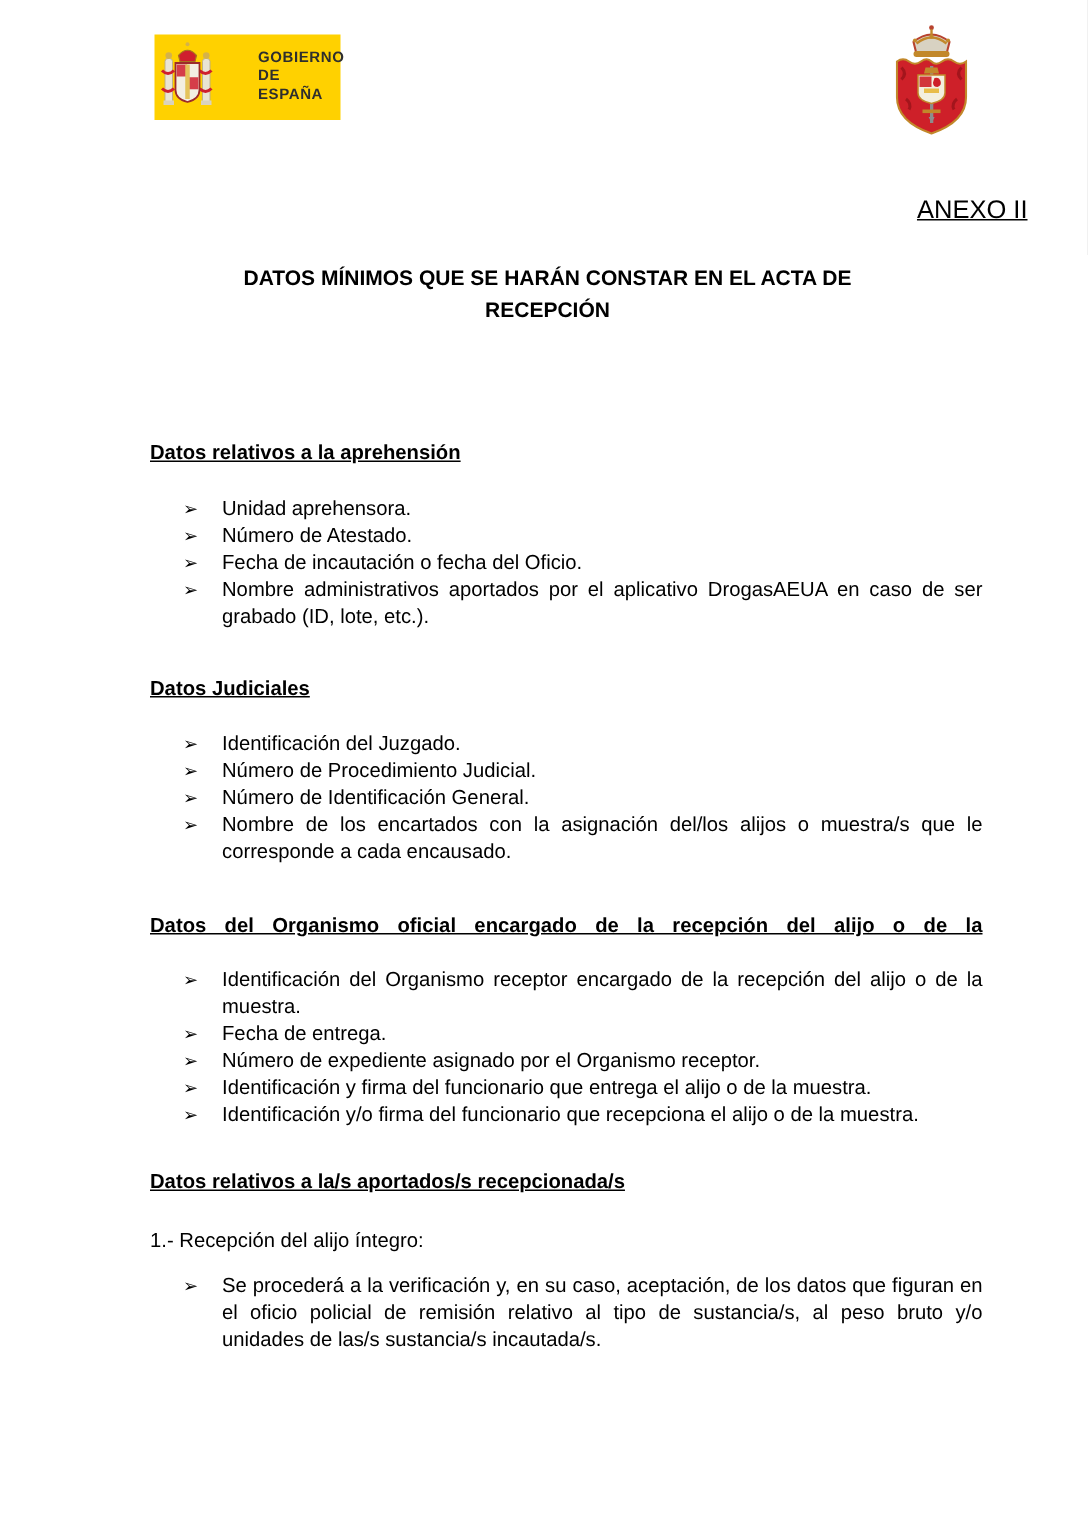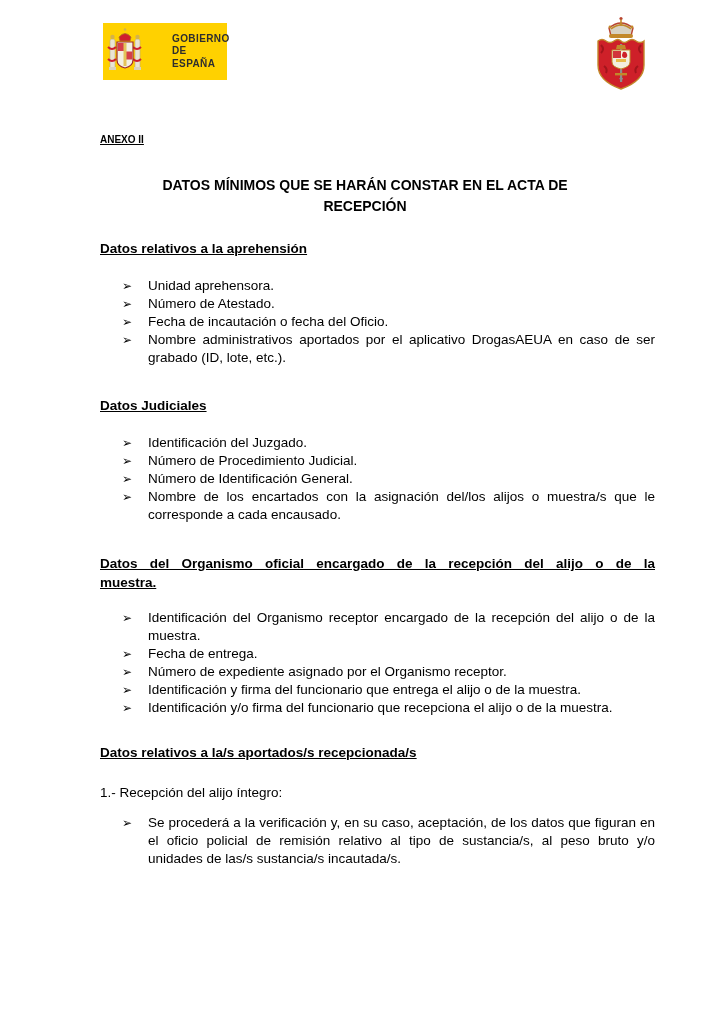--- a/index.html
+++ b/index.html
@@ -28,33 +28,33 @@
   .crest {
     position:absolute; left:592px; top:14px;
     width:58px; height:78px;
   }
   
   .content {
     position:absolute; left:100px; top:130px; width:555px;
     font-size:13.5px; line-height:18px;
   }
   .anexo {
-    text-align:left; margin-right:-30px;
-    font-size:10px; font-weight:bold; line-height:19px;
+    text-align:right; margin-right:-30px;
+    font-size:17px; font-weight:normal; line-height:19px;
   }
   .anexo span { text-decoration:underline; }
   .doc-title {
     width:530px; margin:26px 0 0 0;
     text-align:center; font-weight:bold; font-size:14px; line-height:21px;
   }
   .sec-head {
     font-weight:bold; line-height:18.5px;
   }
   .sec-head span { text-decoration:underline; }
-  .sec-head.m1 { margin-top:23px; }
+  .sec-head.m1 { margin-top:76px; }
   .sec-head.m2 { margin-top:30px; }
   .sec-head.m3 { margin-top:31px; }
   .sec-head.m4 { margin-top:27px; }
   .jline { text-align:justify; text-align-last:justify;margin-top:16px; }
   .blist { margin-top:18px; }
   .blist.g2 { margin-top:19px; }
   .blist.g3 { margin-top:17px; }
   .blist.g4 { margin-top:12px; }
   .bullet {
     display:flex; align-items:flex-start;
@@ -184,23 +184,20 @@
       <div class="bullet">
         <span class="marker">➢</span>
         <span class="btext">Nombre de los encartados con la asignación del/los alijos o muestra/s que le corresponde a cada encausado.</span>
       </div>
     </div>
 
     <div class="sec-head m3">
       <div class="jline">
         <span>Datos del Organismo oficial encargado de la recepción del alijo o de la</span>
       </div>
-      <div>
-        <span>muestra.</span>
-      </div>
     </div>
     <div class="blist g3">
       <div class="bullet">
         <span class="marker">➢</span>
         <span class="btext">Identificación del Organismo receptor encargado de la recepción del alijo o de la muestra.</span>
       </div>
       <div class="bullet">
         <span class="marker">➢</span>
         <span class="btext">Fecha de entrega.</span>
       </div>

